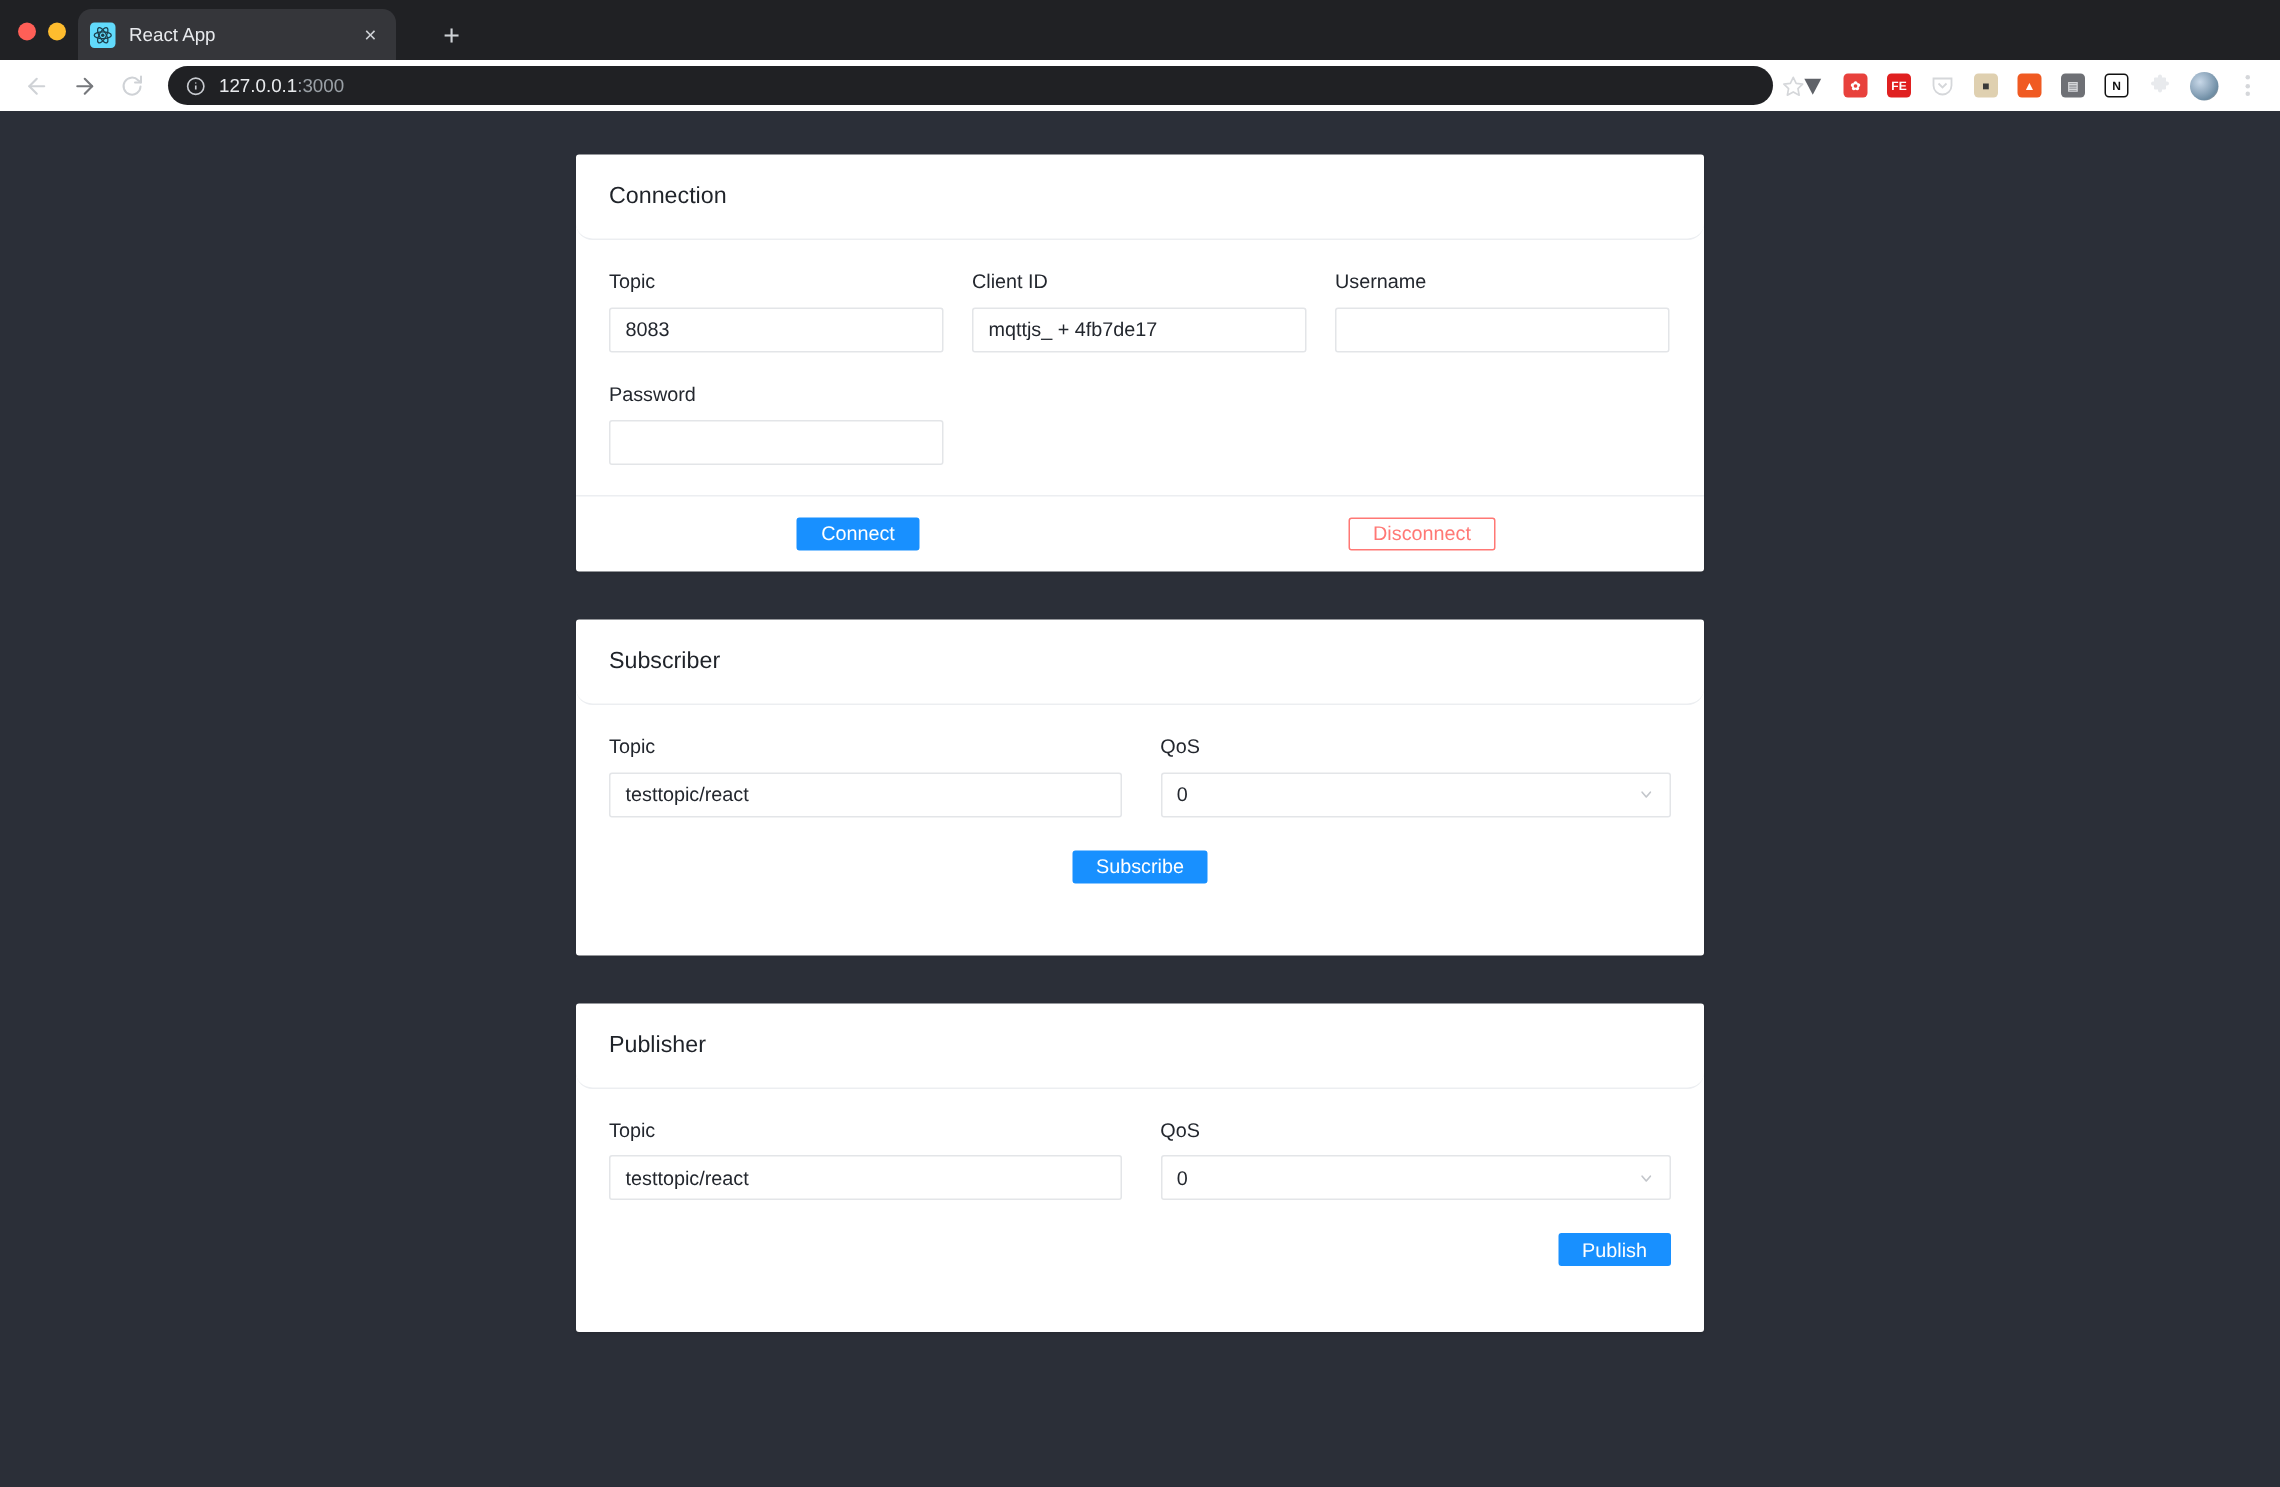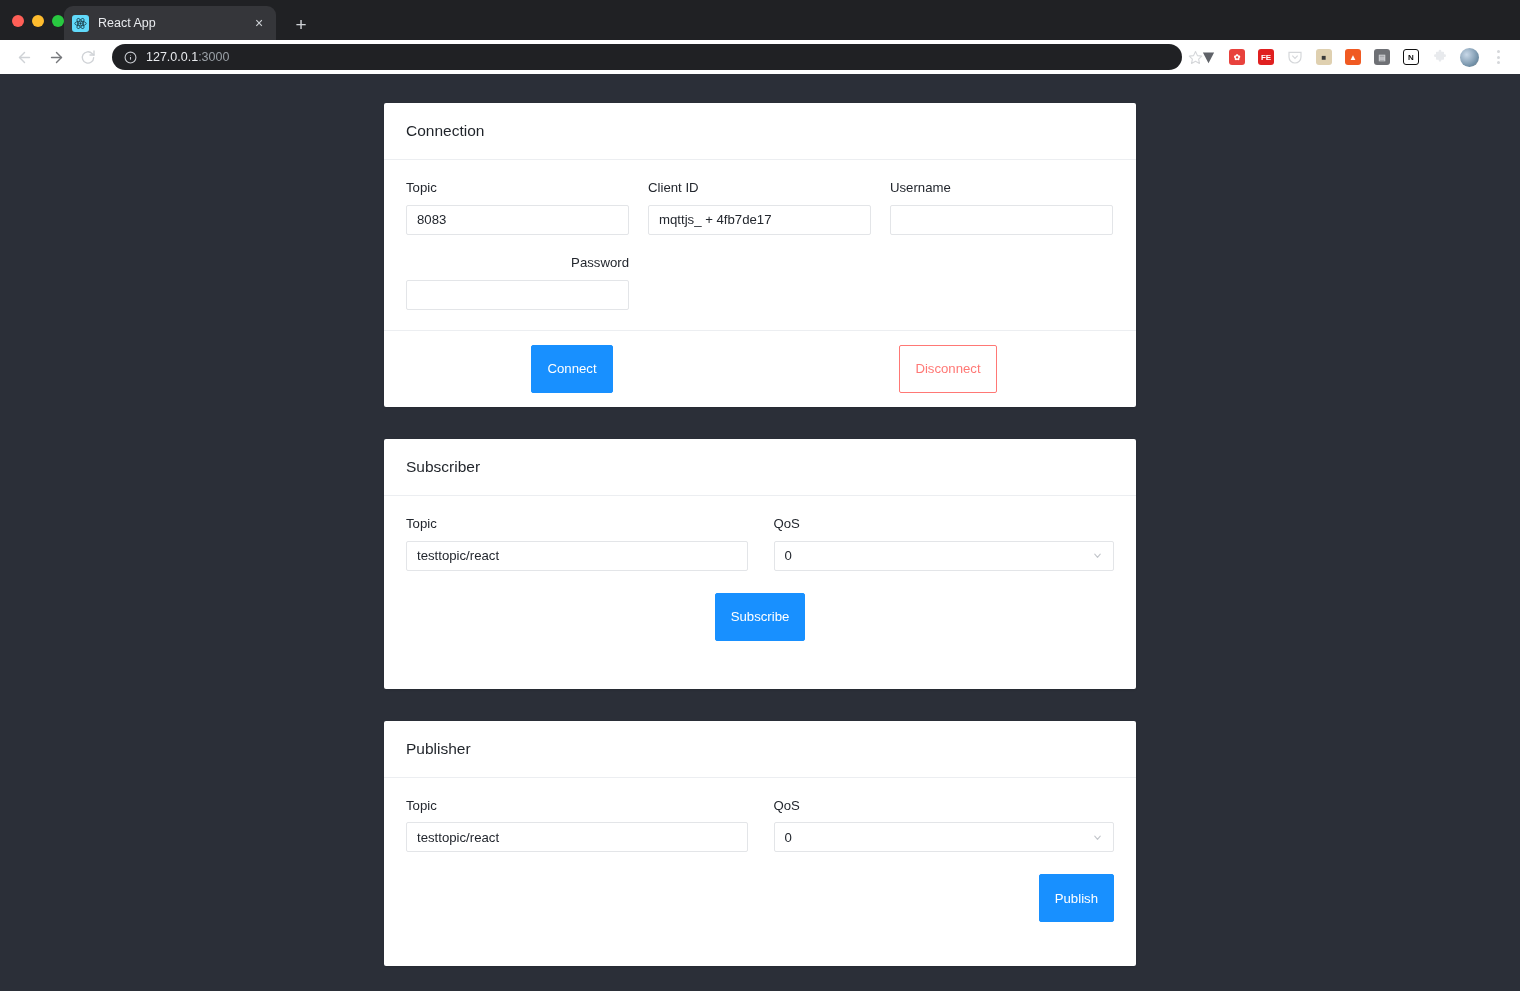--- a/index.html
+++ b/index.html
@@ -18,21 +18,21 @@
     height: 40px; background: #202124; position: relative;
     display: flex; align-items: flex-end; padding-left: 10px;
   }
   .traffic { position: absolute; left: 12px; top: 15px; display: flex; gap: 8px; }
   .dot { width: 12px; height: 12px; border-radius: 50%; }
   .dot.red { background: #ff5f57; }
   .dot.yellow { background: #febc2e; }
   .dot.green { background: #28c840; }
 
   .tab {
-    position: absolute; left: 64px; top: 6px;
+    position: absolute; left: 52px; top: 6px;
     width: 212px; height: 34px;
     background: #35363a; border-radius: 9px 9px 0 0;
     display: flex; align-items: center; padding: 0 8px;
   }
   .tab-favicon {
     width: 17px; height: 17px; border-radius: 3px;
     background: #61dafb; flex: 0 0 auto;
     display: flex; align-items: center; justify-content: center;
     margin-right: 9px;
   }
@@ -106,51 +106,51 @@
 
   .card {
     width: 752px; margin: 0 auto 32px auto;
     background: #ffffff;
     border-radius: 2px;
     box-shadow: 0 1px 2px rgba(0,0,0,0.10);
   }
   .card-header {
     padding: 19px 22px;
     border-bottom: 1px solid #eceef1;
-    font-size: 15.5px; color: #1f2329;
+    font-size: 15.5px; color: #1f2329; border-radius: 11px;
   }
   .card-body { padding: 20px 22px 18px 22px; }
   .field { display: flex; flex-direction: column; }
   .label {
     font-size: 13.2px; color: #23272e; margin-bottom: 9px;
     line-height: 1.2;
   }
   .input {
     height: 30px; border: 1px solid #e3e5e8; border-radius: 2px;
     background: #fff; font-size: 13.2px; color: #23272e;
     padding: 0 10px; display: flex; align-items: center;
     width: 100%;
   }
   .input.empty { }
   .placeholder-val { color: #23272e; }
 
   
   .conn-grid { display: flex; flex-wrap: wrap; gap: 0 19px; }
   .conn-cell { width: 223px; margin-bottom: 20px; }
-  .conn-cell:last-child { margin-bottom: 2px; align-items: flex-end; }
+  .conn-cell:last-child { margin-bottom: 2px; }
 
   .card-footer {
     border-top: 1px solid #eceef1;
     padding: 14px 0;
     display: flex;
   }
   .footer-half { flex: 1 1 50%; display: flex; justify-content: center; }
 
   .btn {
-    font-size: 13.2px; border-radius: 2px; height: 48px;
+    font-size: 13.2px; border-radius: 2px; height: 22px;
     padding: 0 15px; display: inline-flex; align-items: center;
     justify-content: center; border: 1px solid transparent;
     cursor: pointer; line-height: 1;
   }
   .btn-primary { background: #1890ff; color: #ffffff; border-color: #1890ff; }
   .btn-danger-outline { background: #ffffff; color: #ff7875; border-color: #ff7875; }
 
   
   .tp-row { display: flex; gap: 26px; }
   .tp-topic { width: 346px; }

